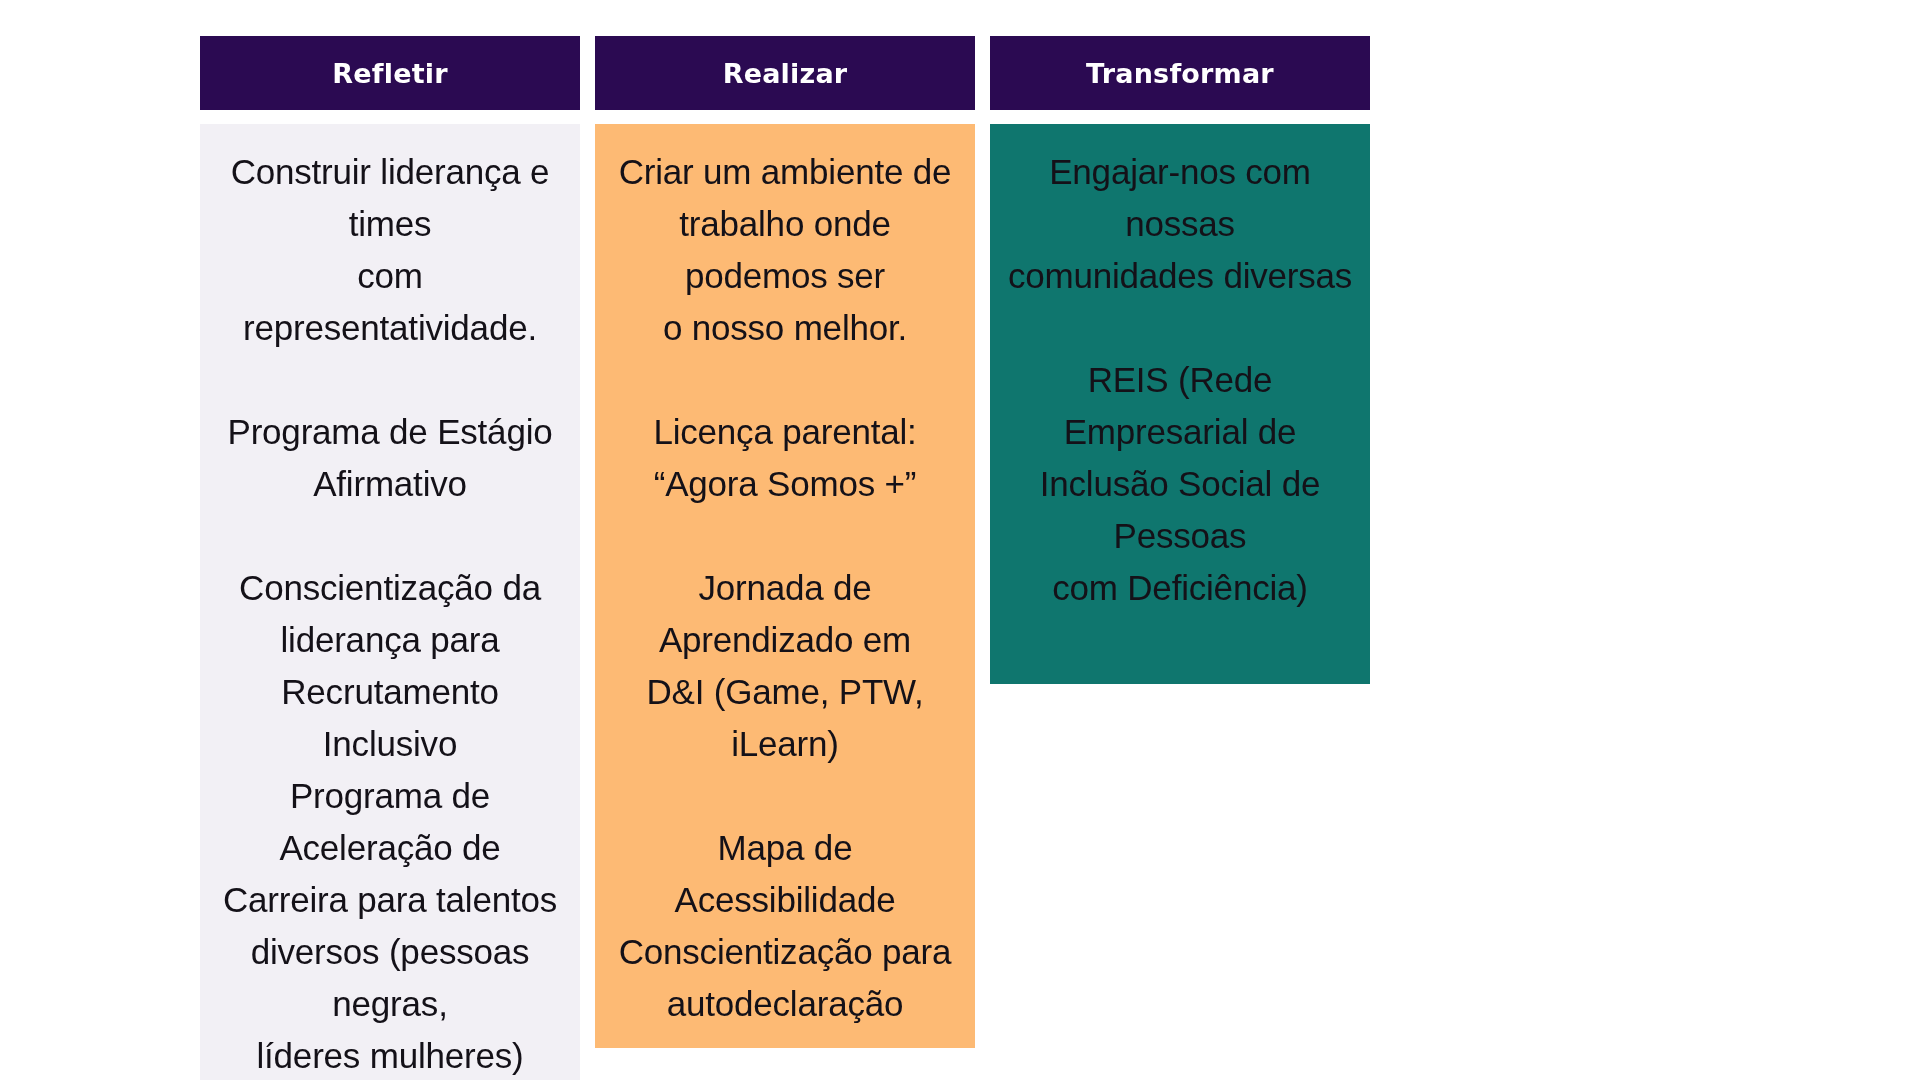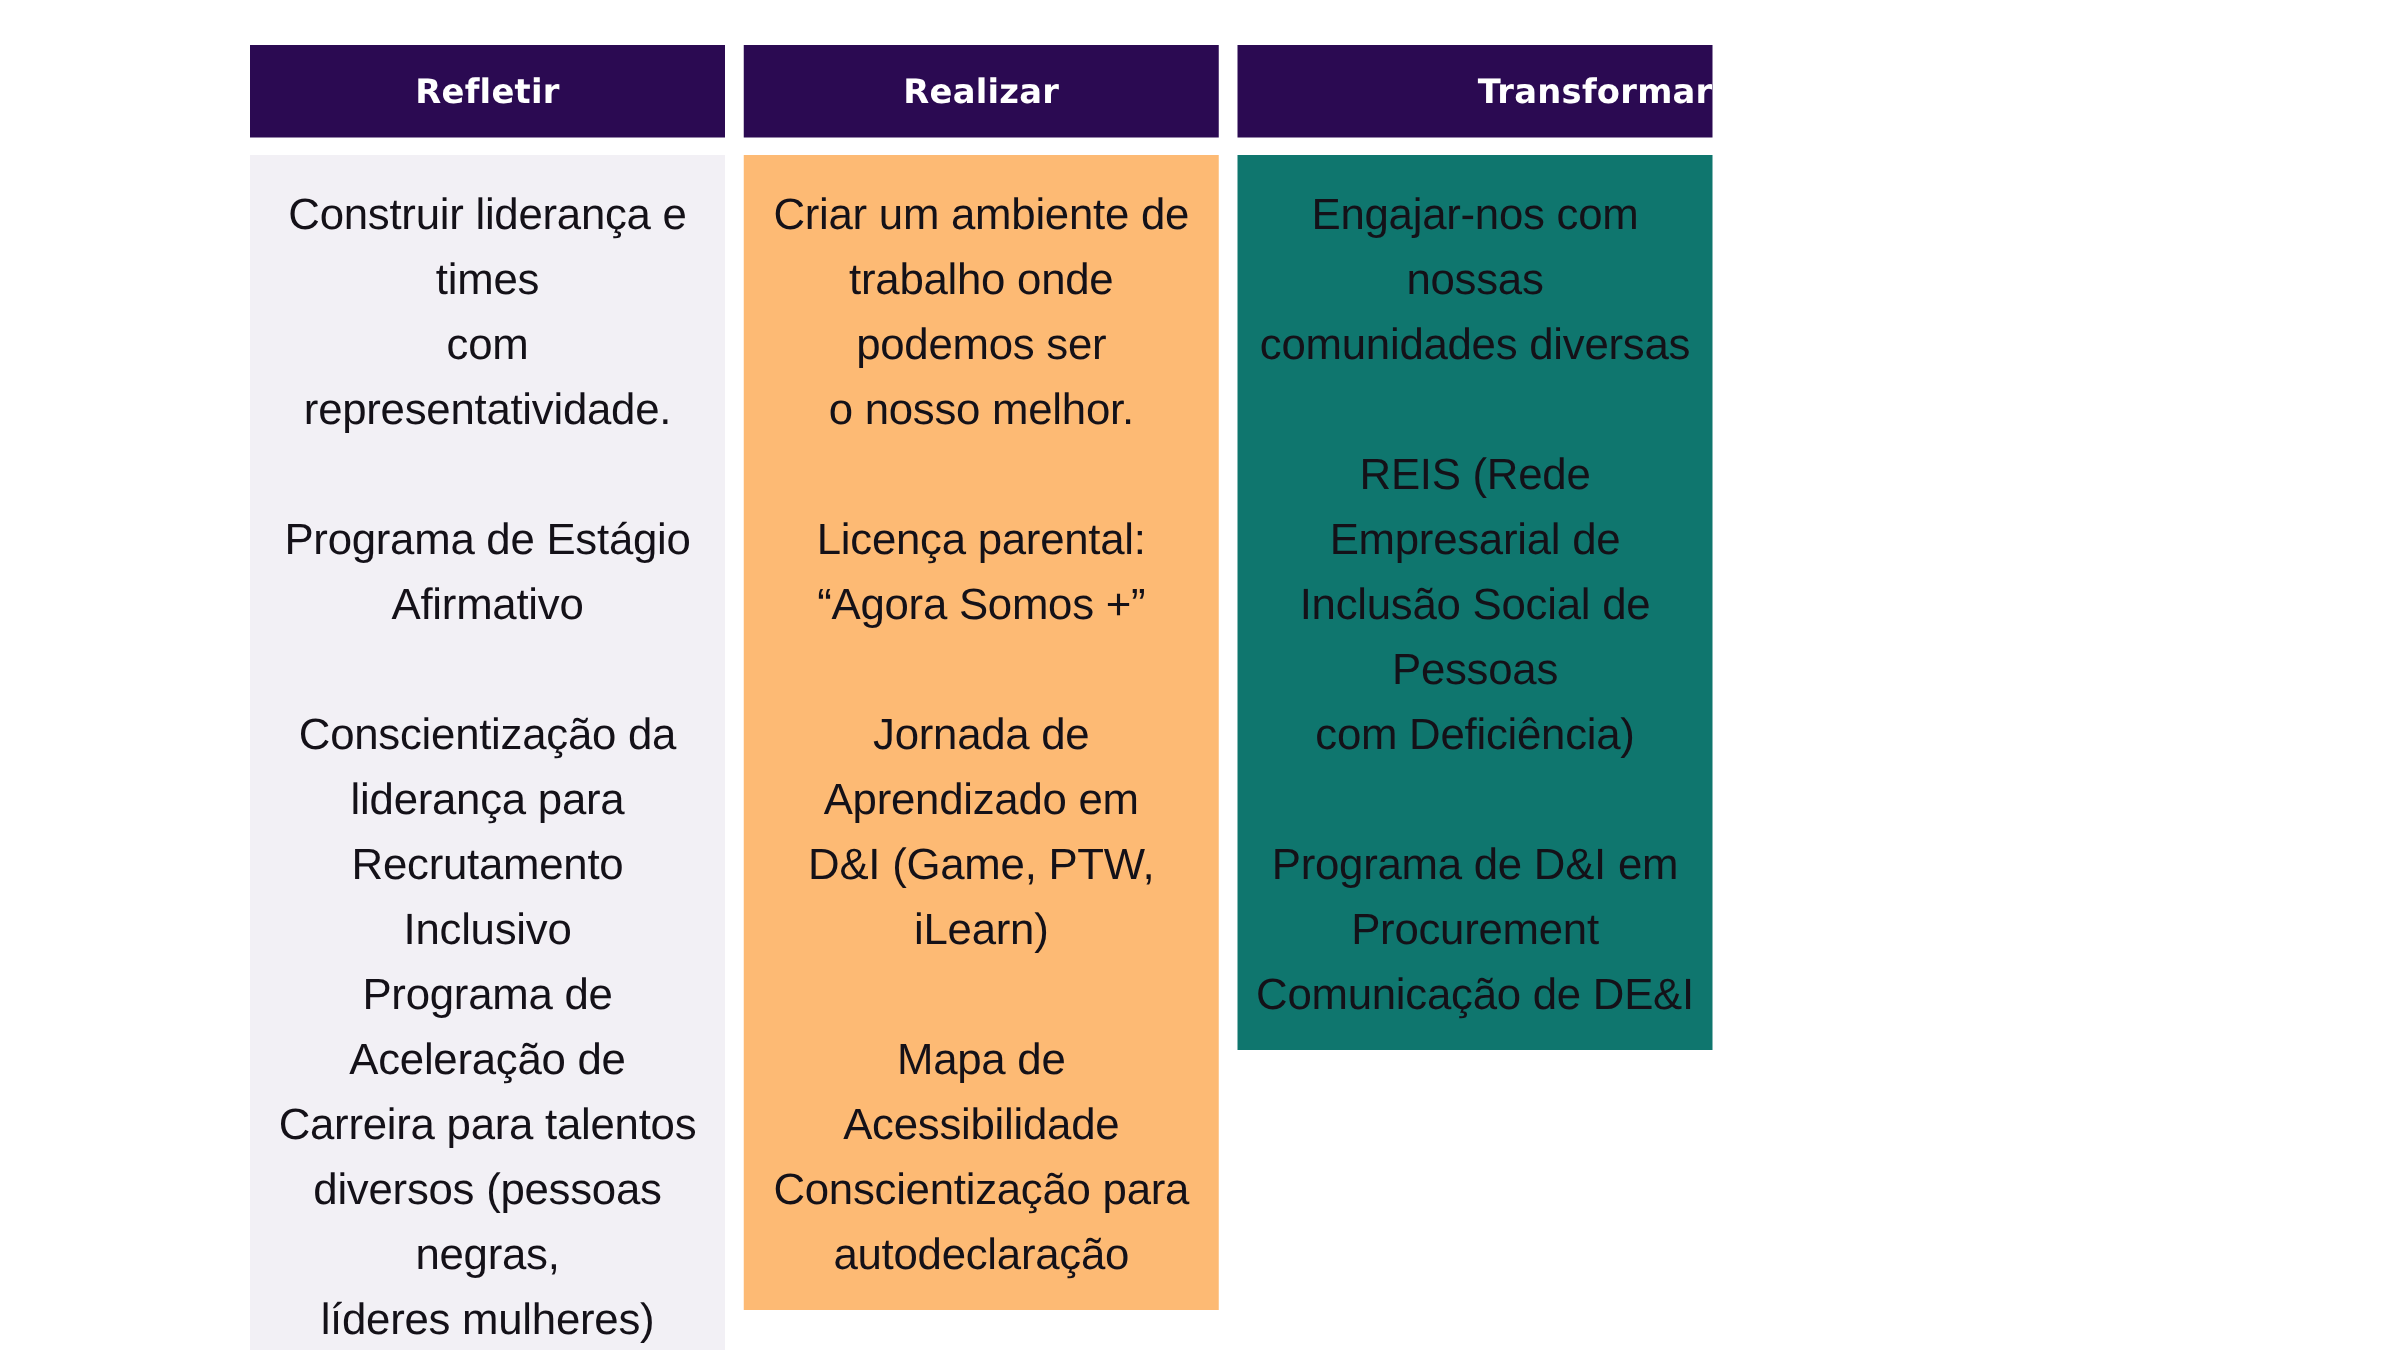--- a/index.html
+++ b/index.html
@@ -142,36 +142,31 @@
           </div>
           <div class="spacer"></div>
           <div class="block" style="color: rgb(20, 17, 24);">
             <span class="line">Mapa de Acessibilidade</span>
             <span class="line">Conscientização para</span>
             <span class="line">autodeclaração</span>
           </div>
         </div>
       </div>
       <div class="column">
-        <div class="column-header" style="background: rgb(43, 10, 82); justify-content: flex-end;">
+        <div class="column-header" style="background: rgb(43, 10, 82);">
           <div class="column-header-label" style="color: rgb(255, 255, 255);">Transformar</div>
         </div>
         <div class="column-body" style="background: #0f766e;">
           <div class="block" style="color: rgb(20, 17, 24);">
             <span class="line">Engajar-nos com nossas</span>
             <span class="line">comunidades diversas</span>
           </div>
           <div class="spacer"></div>
           <div class="block" style="color: rgb(20, 17, 24);">
             <span class="line">REIS (Rede Empresarial de</span>
             <span class="line">Inclusão Social de Pessoas</span>
             <span class="line">com Deficiência)</span>
           </div>
           <div class="spacer"></div>
-          <div class="block" style="color: rgb(20, 17, 24);">
-            <span class="line">Programa de D&amp;I em</span>
-            <span class="line">Procurement</span>
-            <span class="line">Comunicação de DE&amp;I</span>
-          </div>
         </div>
       </div>
     </div>
 </div>
 
 </body></html>

